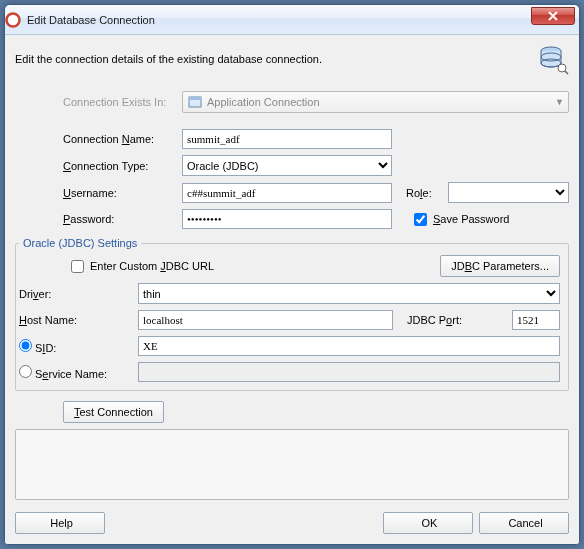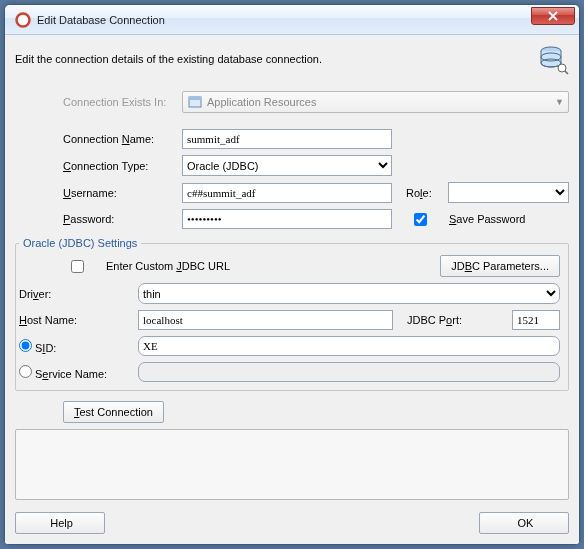--- a/index.html
+++ b/index.html
@@ -1,45 +1,45 @@
 <!DOCTYPE html>
 <html><head>
 <meta charset="utf-8">
 <style>
   * { box-sizing: border-box; font-family: Tahoma, Arial, sans-serif; font-size: 11px; }
   body { margin: 0; background: #5a7aa0; padding: 4px; }
   .window { width: 576px; height: 541px; background: #fff; border: 1px solid #3a5a80; border-radius: 6px 6px 4px 4px; overflow: hidden; box-shadow: 0 0 8px rgba(0,0,0,0.3); position: relative; }
-  .titlebar { height: 30px; background: linear-gradient(to bottom, #f8fbff 0%, #e8f0fb 45%, #d8e6f7 46%, #e4eefb 100%); border-bottom: 1px solid #b8c8dc; display: flex; align-items: center; padding: 0 4px 0 10px; }
+  .titlebar { height: 30px; background: linear-gradient(to bottom, #f8fbff 0%, #e8f0fb 45%, #d8e6f7 46%, #e4eefb 100%); border-bottom: 1px solid #b8c8dc; display: flex; align-items: center; padding: 0 4px 0 0; }
   .titlebar .app-icon { width: 16px; height: 16px; margin-right: 6px; }
   .titlebar .title { color: #1a1a1a; }
   .titlebar .close { margin-left: auto; width: 44px; height: 18px; background: linear-gradient(to bottom,#e59a93 0%, #d4554c 45%, #c23b31 46%, #d86058 100%); border: 1px solid #8a2c25; border-radius: 0 0 3px 3px; display:flex; align-items:center; justify-content:center; color:#fff; font-size:12px; font-weight:bold; margin-top:-8px;}
   .content { position:absolute; top:30px; left:0; right:0; bottom:0; background:#f0f0f0; padding: 8px 10px 10px 10px; display:flex; flex-direction:column; gap:6px;}
   .header-row { display:flex; align-items:center; }
   .header-row .desc { color:#000; }
   .header-row .db-icon { margin-left:auto; width:32px; height:32px; }
   .row { display:flex; align-items:center; gap:4px;margin-left:48px; }
   .lbl { width:115px; color:#000; }
   .lbl.gray { color:#9a9a9a; }
   .lbl u { text-decoration: underline; text-decoration-color: inherit; }
   .combo-lock { flex:1; height:22px; background:linear-gradient(#fafafa,#eee); border:1px solid #bbb; border-radius:2px; display:flex; align-items:center; padding:0 4px; color:#888;}
   .combo-lock .mini-icon { width:16px;height:16px;margin-right:4px; display:flex;align-items:center;justify-content:center;}
   .combo-lock .chev { margin-left:auto; color:#888; font-size:9px;}
   .text-in { height:20px; border:1px solid #9aa7b8; background:#fff; padding:1px 4px; font-family:Tahoma; }
   .text-in:disabled { background:#eee; color:#888;}
   .select-in { height:21px; border:1px solid #9aa7b8; background:#fff; }
   fieldset.jdbc { border:1px solid #c8c8c8; border-radius:2px; padding:6px 8px 8px 3px; margin:2px 0 0 0; }
   fieldset.jdbc legend { color:#2a5aa0; padding:0 4px; }
   .form-grid { display:grid; grid-template-columns: 115px 1fr auto auto; column-gap:4px; row-gap:6px; align-items:center; }
-  .col-span3 { grid-column: 2 / span 3; border-radius: 7px; }
+  .col-span3 { grid-column: 2 / span 3; }
   .btn { height:22px; background:linear-gradient(#fdfdfd,#ececec); border:1px solid #9aa7b8; border-radius:2px; padding:0 10px; cursor:default; }
   .btn.wide { width:90px;padding-left:13px; }
   .result-box { flex:1; min-height:60px; border:1px solid #b8b8b8; background:#f7f7f7; border-radius:2px;}
   .footer { display:flex; gap:6px; padding-top:6px; }
   .footer .spacer { flex:1; }
-  .chk { display:flex; align-items:center; gap:19px; }
+  .chk { display:flex; align-items:center; gap:3px; }
   input[type=checkbox]{ width:13px;height:13px;}
   input[type=radio]{ margin:0 3px 0 0;}
   .role-lbl { width:38px; margin-left:10px;}
   .port-lbl { margin-left:10px; white-space:nowrap;}
   select.flex { flex:1; }
   .sep { height:4px;}
 </style>
 </head>
 <body>
 
@@ -79,21 +79,21 @@
 
     <div class="row">
       <span class="lbl gray">Connection Exists In:</span>
       <div class="combo-lock">
         <span class="mini-icon">
           <svg viewBox="0 0 16 16">
               <rect x="2" y="3" width="12" height="10" fill="#dbeaf9" stroke="#6a8ab0"></rect>
               <rect x="2" y="3" width="12" height="3" fill="#9cc0e6"></rect>
             </svg>
         </span>
-        <span>Application Resources</span>
+        <span>Application Connection</span>
         <span class="chev">▼</span>
       </div>
     </div>
 
     <div class="sep"></div>
 
     <div class="row">
       <span class="lbl">Connection <u>N</u>ame:</span>
       <input class="text-in" style="width: 210px;" value="summit_adf">
     </div>
@@ -156,16 +156,17 @@
     <div class="row" style="margin-top:4px">
       <button class="btn"><u>T</u>est Connection</button>
     </div>
 
     <div class="result-box"></div>
 
     <div class="footer">
       <button class="btn wide">Help</button>
       <span class="spacer"></span>
       <button class="btn wide">OK</button>
+      <button class="btn wide">Cancel</button>
     </div>
 
   </div>
 </div>
 
 </body></html>

